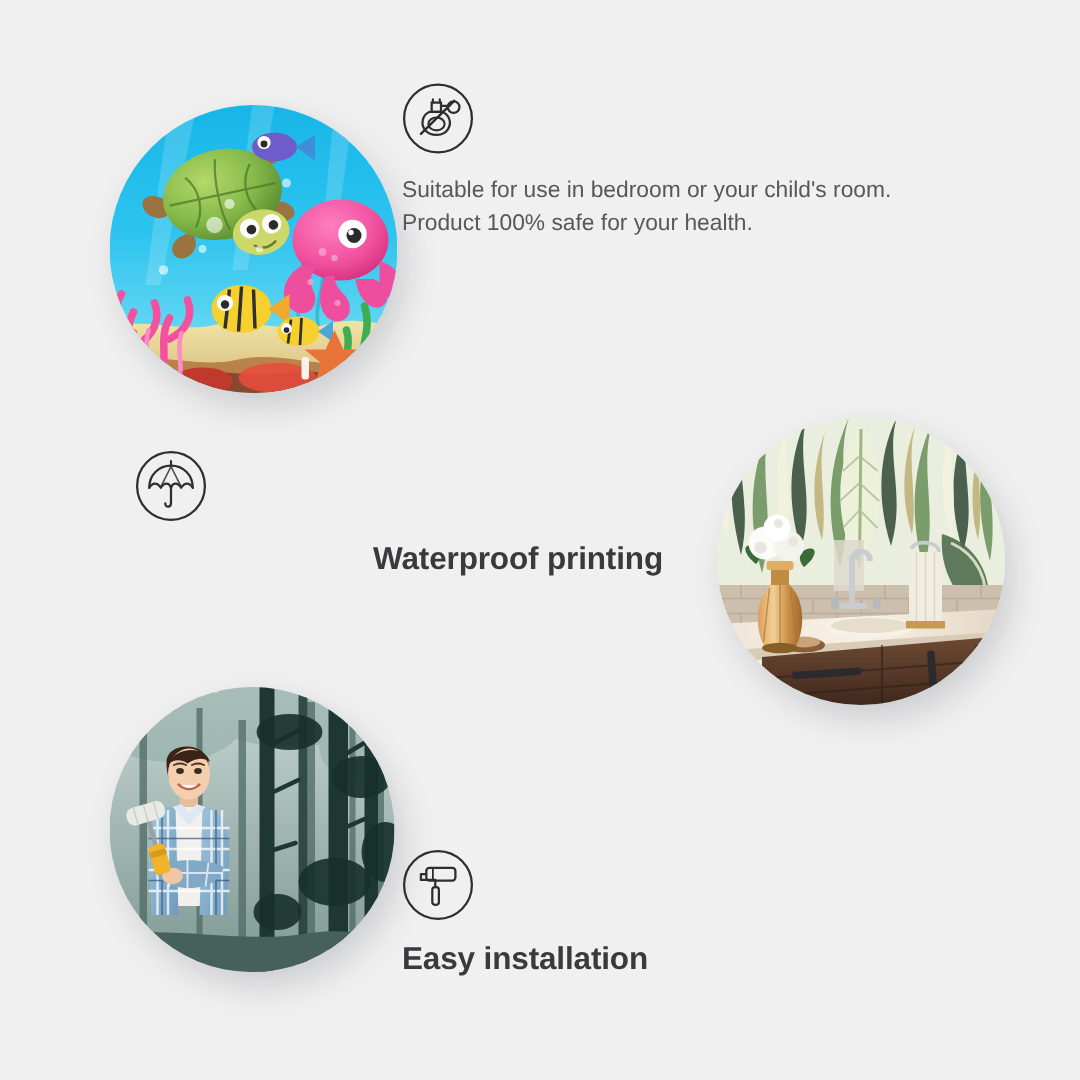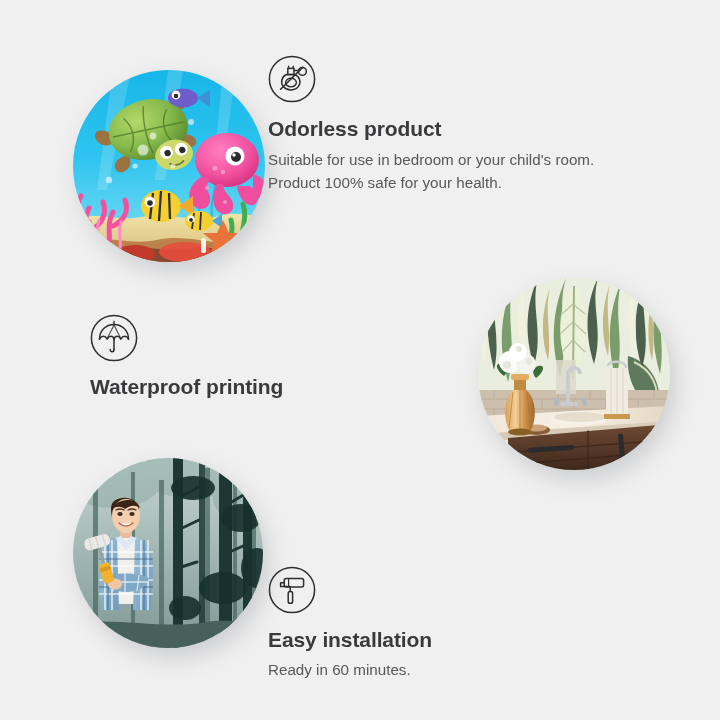--- a/index.html
+++ b/index.html
@@ -42,21 +42,21 @@
     color:#58585b;
     line-height:1.47;
   }
 
   
   #feature-odorless { left:268px; top:55px; width:350px; text-align:left; }
   #feature-odorless .icon-wrap { margin-bottom:13px; }
   #feature-odorless .feat-title { margin-bottom:7px; }
 
   
-  #feature-waterproof { left:90px; top:314px; width:352px; text-align:left; }
+  #feature-waterproof { left:90px; top:300px; width:352px; text-align:right; }
   #feature-waterproof .icon-wrap { margin-left:auto; margin-bottom:12px; }
   #feature-waterproof .feat-title { margin-bottom:6px; }
 
   
   #feature-installation { left:268px; top:566px; width:330px; text-align:left; }
   #feature-installation .icon-wrap { margin-bottom:13px; }
   #feature-installation .feat-title { margin-bottom:6px; }
 </style>
 </head>
 <body>
@@ -515,21 +515,20 @@
         <path d="M20.6 13.4 L20.6 11.2 M25.2 13.4 L25.2 11.2" stroke="#2e2e30" stroke-width="1.4" stroke-linecap="round"></path>
 
         <path d="M26 15.6 L31.6 15.6" stroke="#2e2e30" stroke-width="1.5" stroke-linecap="round"></path>
         <circle cx="34.4" cy="16.4" r="3.9" fill="none" stroke="#2e2e30" stroke-width="1.5"></circle>
 
         <ellipse cx="23" cy="27.6" rx="5.4" ry="4.3" fill="none" stroke="#2e2e30" stroke-width="1.4"></ellipse>
 
         <path d="M12.6 34.2 L34.8 12.2" stroke="#2e2e30" stroke-width="1.6" stroke-linecap="round"></path>
       </svg>
     </span>
-    <div class="feat-title">Odorless product</div>
     <div class="feat-desc">Suitable for use in bedroom or your child's room. Product 100% safe for your health.</div>
   </div>
 
   <div class="feature" id="feature-waterproof">
     <span class="icon-wrap">
       <svg width="48" height="48" viewBox="0 0 48 48" xmlns="http://www.w3.org/2000/svg">
         <circle cx="24" cy="24" r="22.6" fill="none" stroke="#2e2e30" stroke-width="1.5"></circle>
 
         <path d="M9.5 25.2 C9.5 16.4 16 10.4 24 10.4 C32 10.4 38.5 16.4 38.5 25.2" fill="none" stroke="#2e2e30" stroke-width="1.5" stroke-linecap="round"></path>
 
@@ -560,16 +559,15 @@
         <path d="M16.2 16.8 L12.6 16.8 L12.6 20.6" fill="none" stroke="#2e2e30" stroke-width="1.5" stroke-linecap="round" stroke-linejoin="round"></path>
 
         <path d="M12.6 20.6 L22.2 20.6 L22.2 25.4" fill="none" stroke="#2e2e30" stroke-width="1.5" stroke-linecap="round" stroke-linejoin="round"></path>
 
         <rect x="20.2" y="25.4" width="4.4" height="11.8" rx="1.8" fill="none" stroke="#2e2e30" stroke-width="1.5"></rect>
 
         <path d="M20.6 12.6 L20.6 21" stroke="#2e2e30" stroke-width="1.2"></path>
       </svg>
     </span>
     <div class="feat-title">Easy installation</div>
-    <div class="feat-desc">Ready in 60 minutes.</div>
   </div>
 
 </div>
 
 </body></html>

